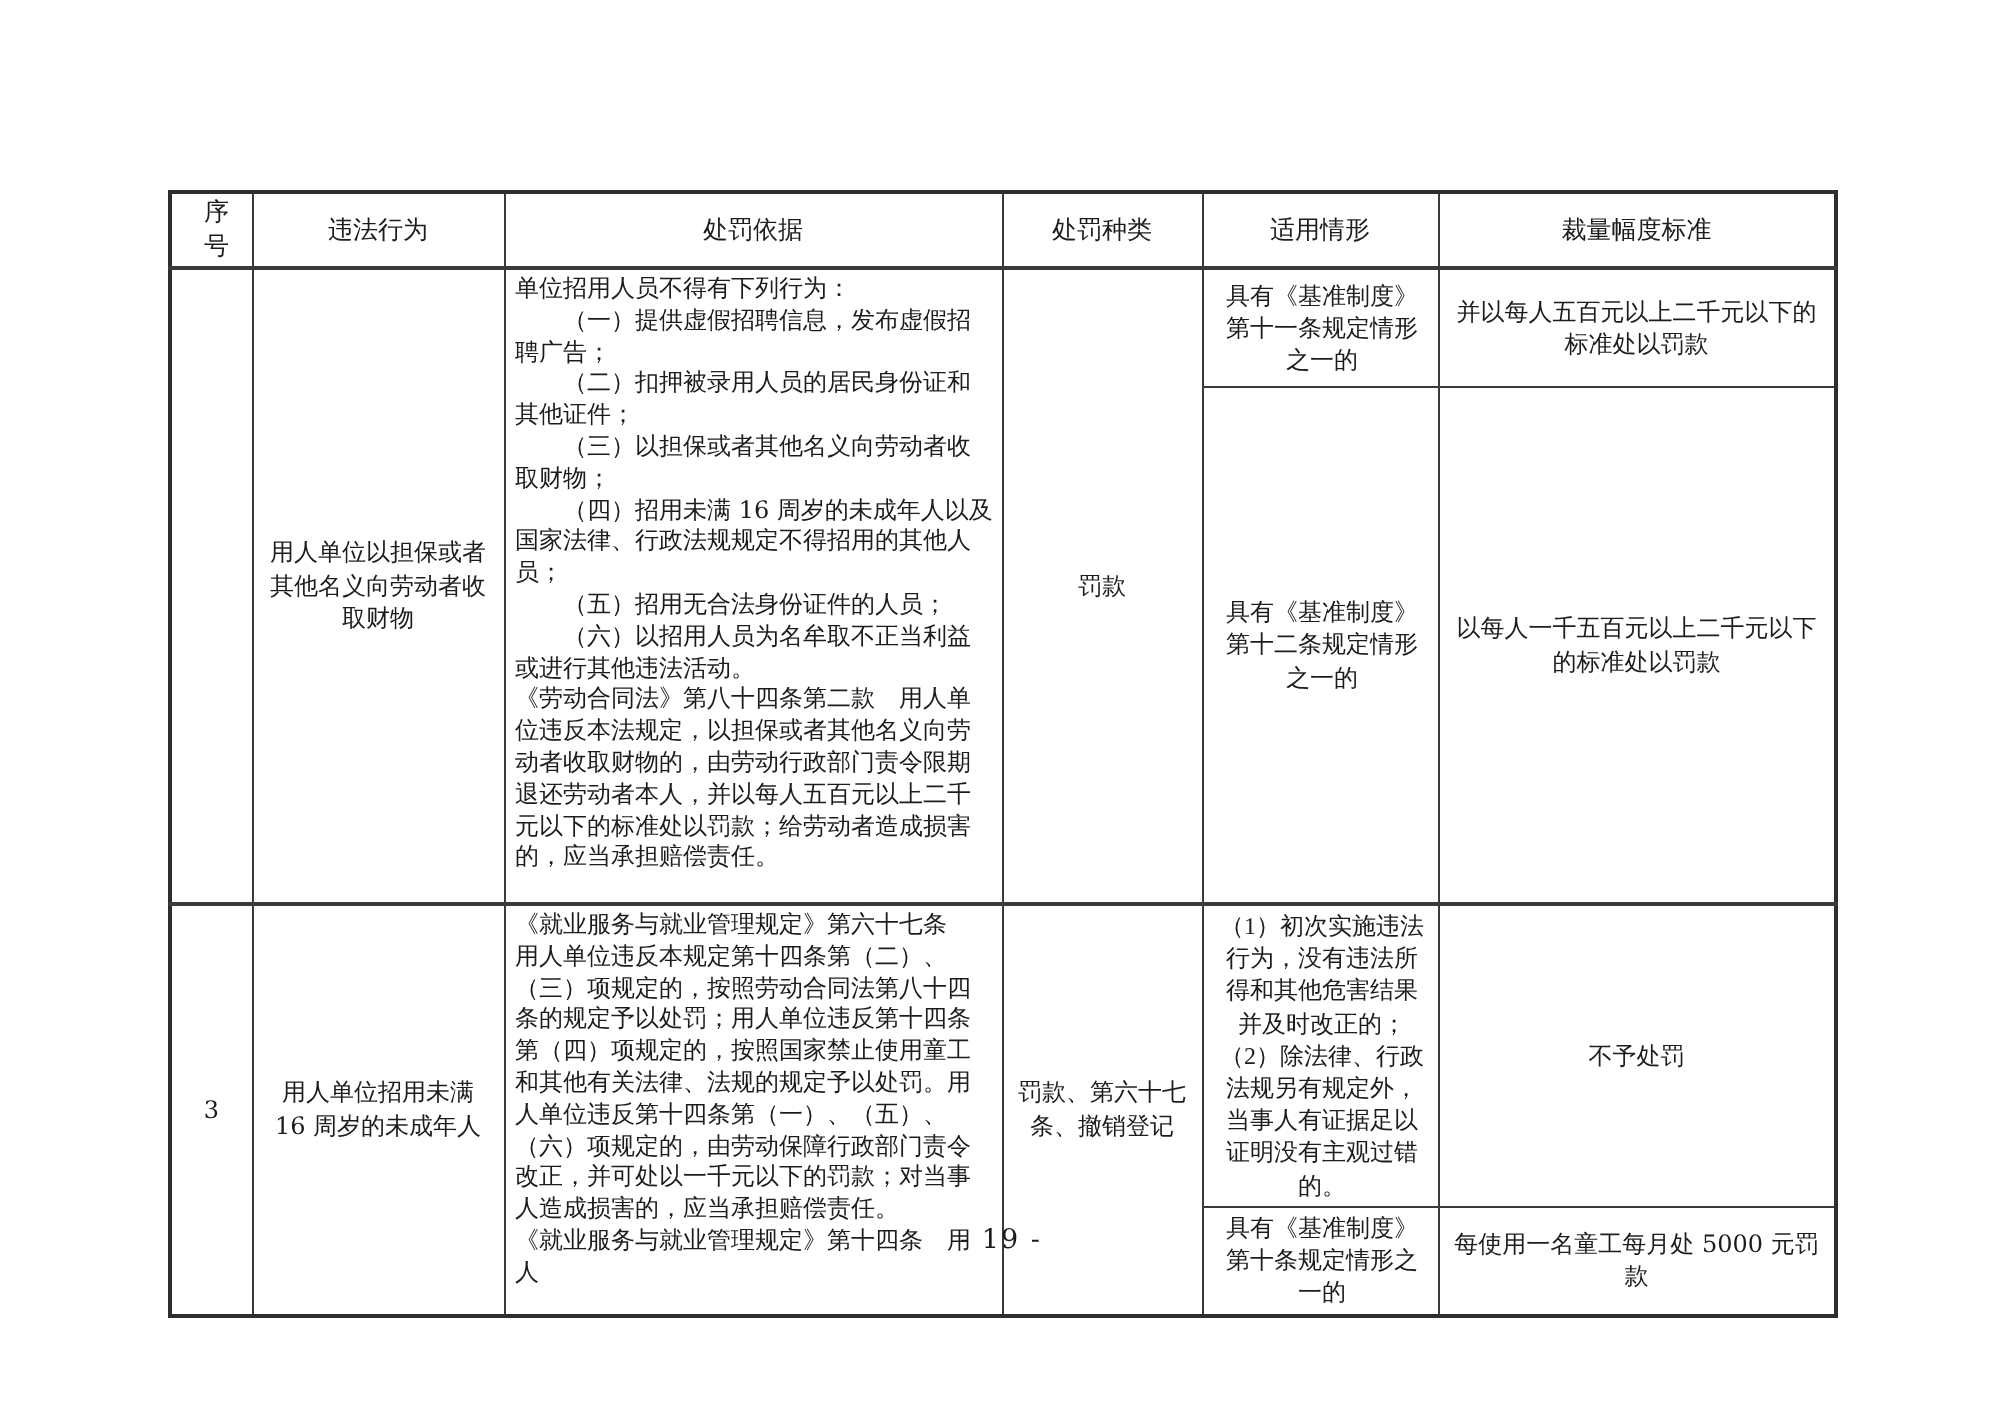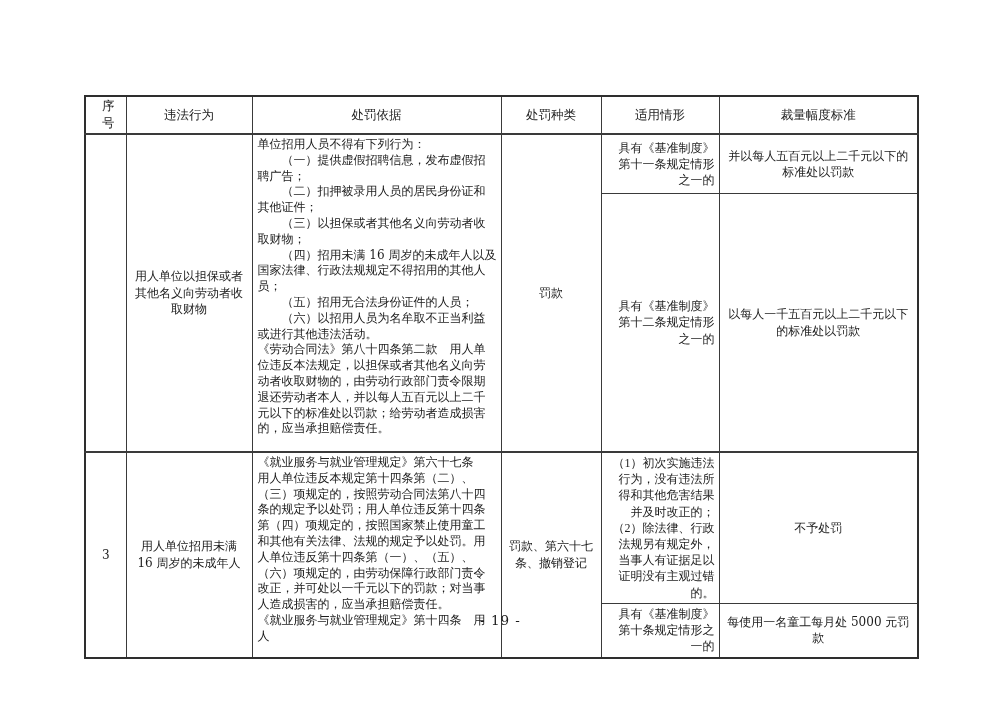--- a/index.html
+++ b/index.html
@@ -35,21 +35,21 @@
   }
   tr.major-row td { border-top-width:2px; }
 
   td.seq   { text-align:center; }
   td.violation { text-align:center; padding:12px 7px; line-height:16.5px; }
   td.basis { vertical-align:top; padding:2px 4px 2px 5px; text-align:left; }
   td.basis p { margin:0; line-height:15.8px; text-align:left; }
   td.basis p.ind { text-indent:24px; }
   td.ptype { text-align:center; padding:0 6px; line-height:16.5px; }
   td.situation {
-    text-align:right; padding:2px 4px 2px 6px;
+    text-align:center; padding:2px 4px 2px 6px;
     line-height:16.2px; white-space:pre-line;
   }
   td.standard { text-align:center; padding:2px 6px; line-height:16.5px; }
 
   tr.h-row      { height:18px; }
   tr.r1a td.sub { height:54px; }
   tr.r1b td.sub { height:253px; }
   tr.r2a td.sub { height:129px;font-family:Liberation Serif, serif; }
   tr.r2b td.sub { height:49px; }
 

